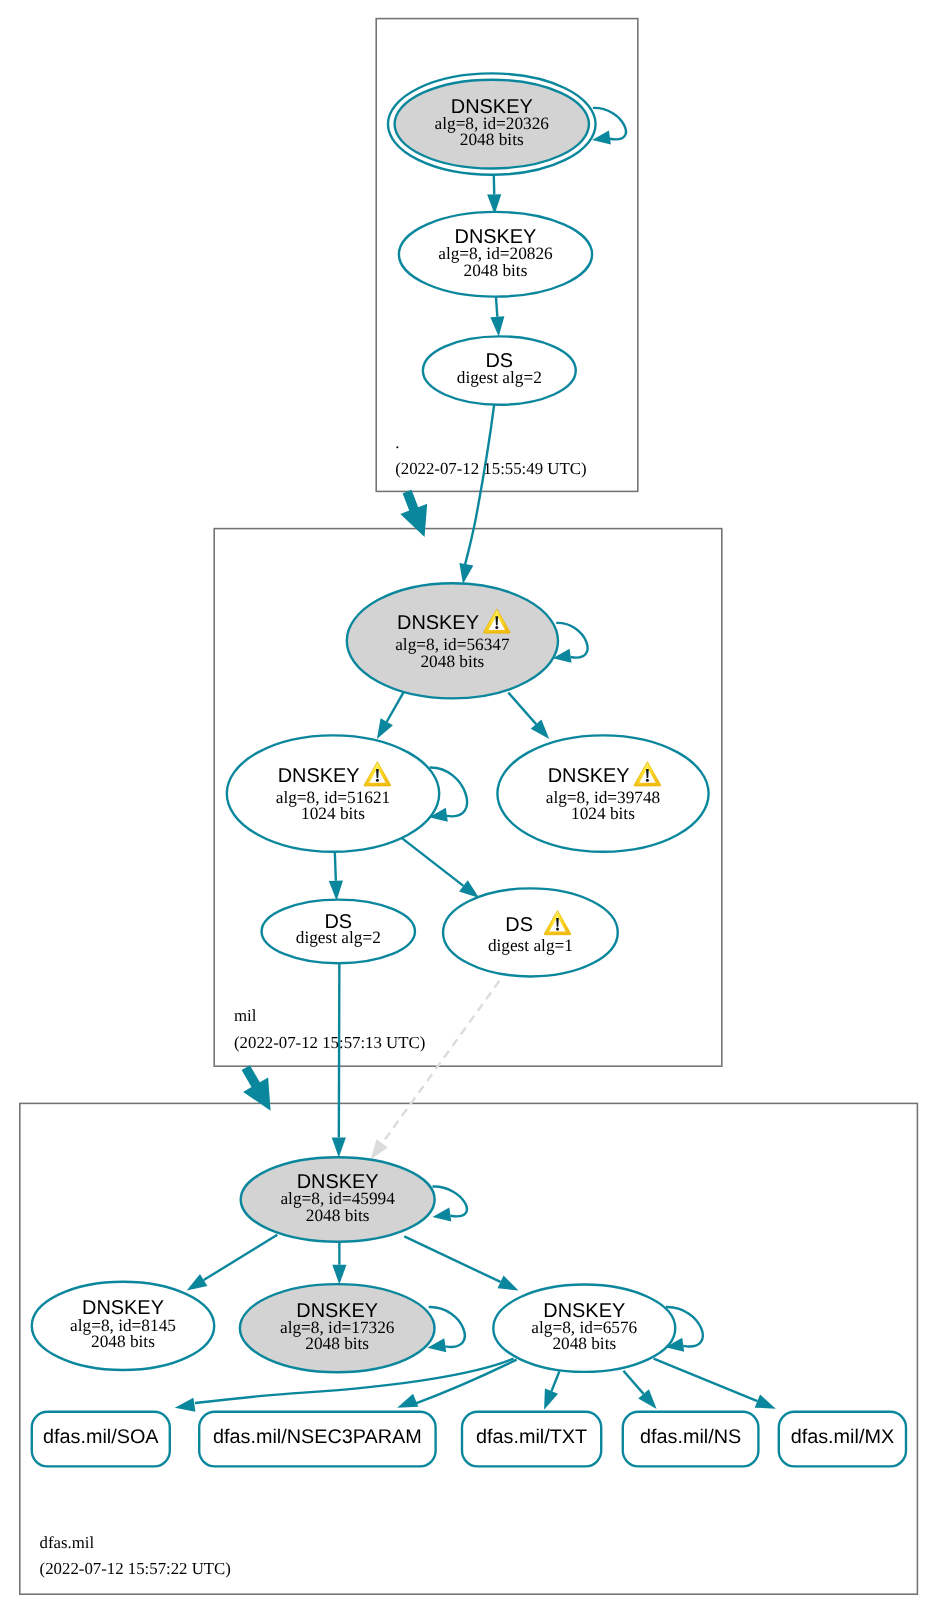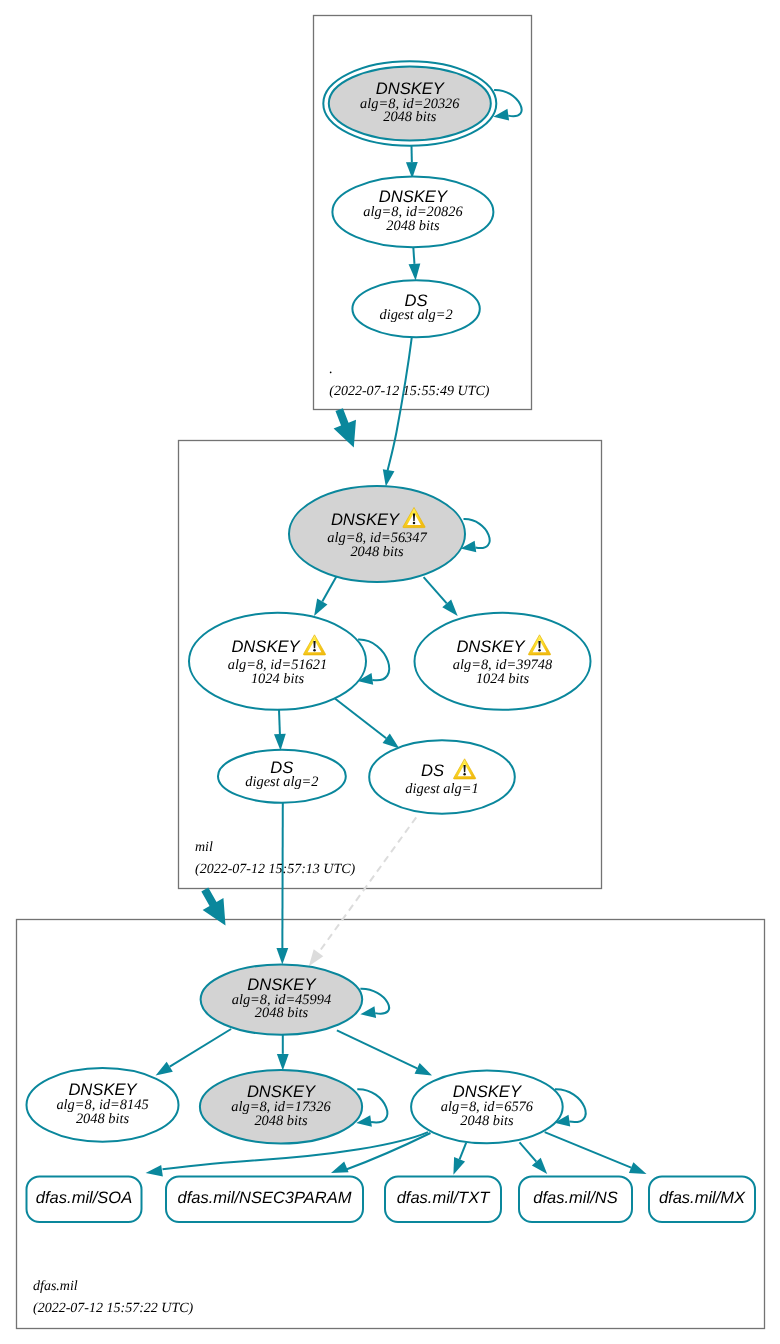--- a/index.html
+++ b/index.html
@@ -1,18 +1,18 @@
 <!DOCTYPE html>
 <html><head>
 <meta charset="utf-8">
 <style>
   html,body{margin:0;padding:0;background:#ffffff;-webkit-font-smoothing:antialiased;}
   svg text{ -webkit-font-smoothing:antialiased; text-rendering:geometricPrecision; }
   body{width:780px;height:1344px;overflow:hidden;font-family:"Liberation Sans",sans-serif;}
-  #canvas{position:relative;width:780px;height:1344px;font-style:italic;}
+  #canvas{position:relative;width:780px;height:1344px;}
   svg#graph{display:block;}
   .cluster{fill:none;stroke:#737373;stroke-width:1.3;}
   .edge{fill:none;stroke:#0a879c;stroke-width:2;}
   .edge-bogus{fill:none;stroke:#dcdcdc;stroke-width:2;stroke-dasharray:7 5;}
   .ahead{fill:#0a879c;stroke:none;}
   .ahead-bogus{fill:#dcdcdc;stroke:none;}
   .nodeshape{stroke:#0a879c;stroke-width:2;}
   .fwhite{fill:#ffffff;}
   .fgrey{fill:#d3d3d3;}
   .t-type{font-family:"Liberation Sans",sans-serif;font-size:16.6px;fill:#000000;text-anchor:middle;}

